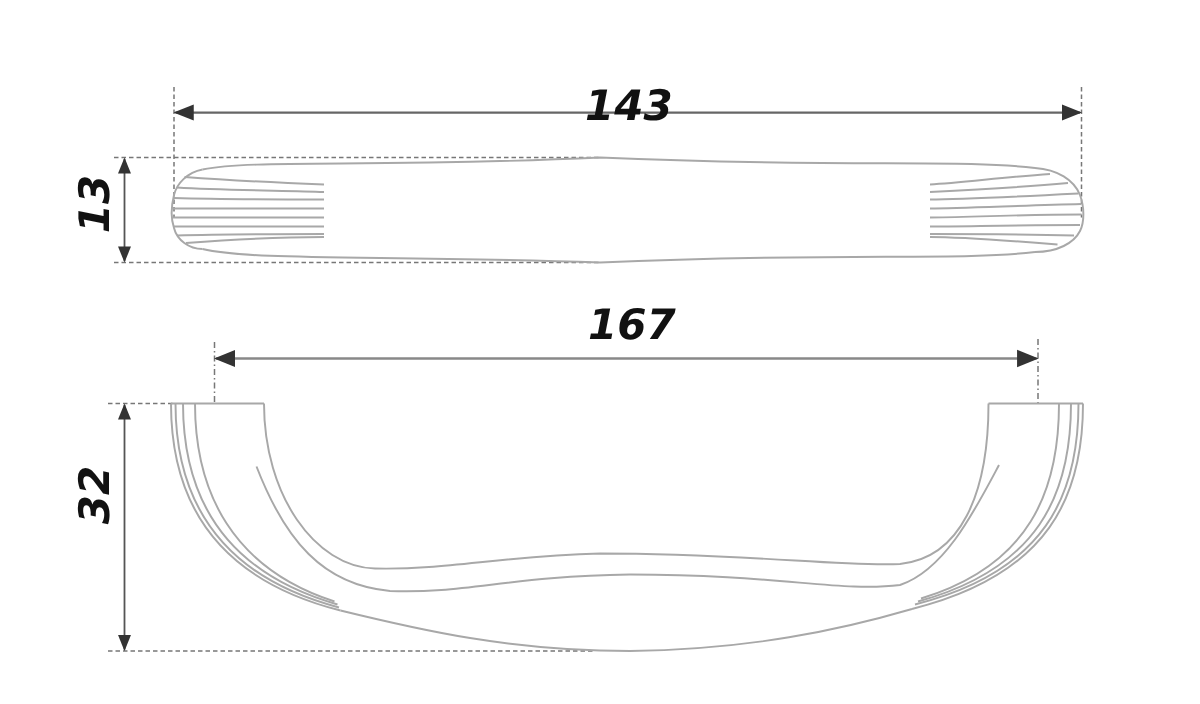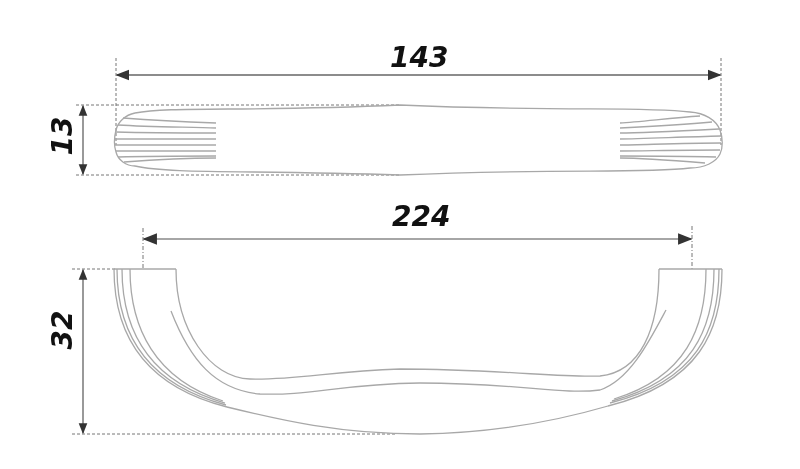--- a/index.html
+++ b/index.html
@@ -92,17 +92,17 @@
         <path d="M227,407 C280,420 340,434 420,434 C500,433 560,420 608,406"></path>
 
         <path d="M722,269 C722,330 700,383 608,406"></path>
         <path d="M719,269 C719,330 697,381 610,403"></path>
         <path d="M714,269 C714,330 692,379 612,401"></path>
         <path d="M706,269 C706,328 686,377 614,399"></path>
       </g>
     </g>
   </svg>
 
-  <span class="dim-label" style="left:390px; top:44px;">143</span>
+  <span class="dim-label" style="left:390px; top:57px;">143</span>
   <span class="dim-label vlabel" style="left:44px; top:122px;">13</span>
-  <span class="dim-label" style="left:392px; top:203px;">224</span>
+  <span class="dim-label" style="left:392px; top:203px;">167</span>
   <span class="dim-label vlabel" style="left:44px; top:316px;">32</span>
 </div>
 
 </body></html>

